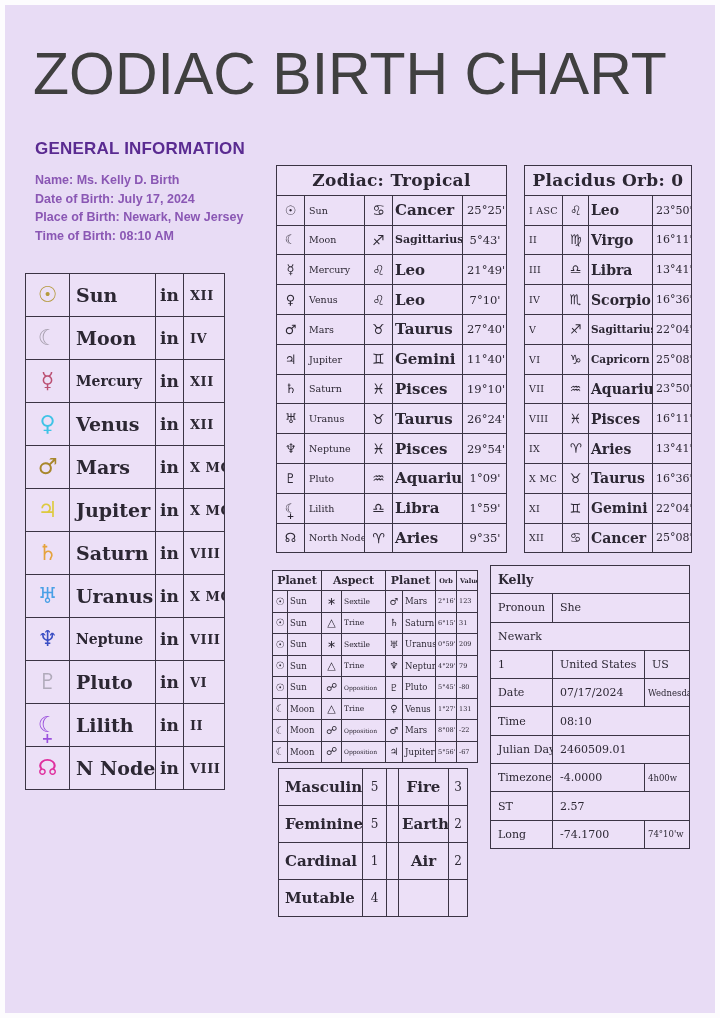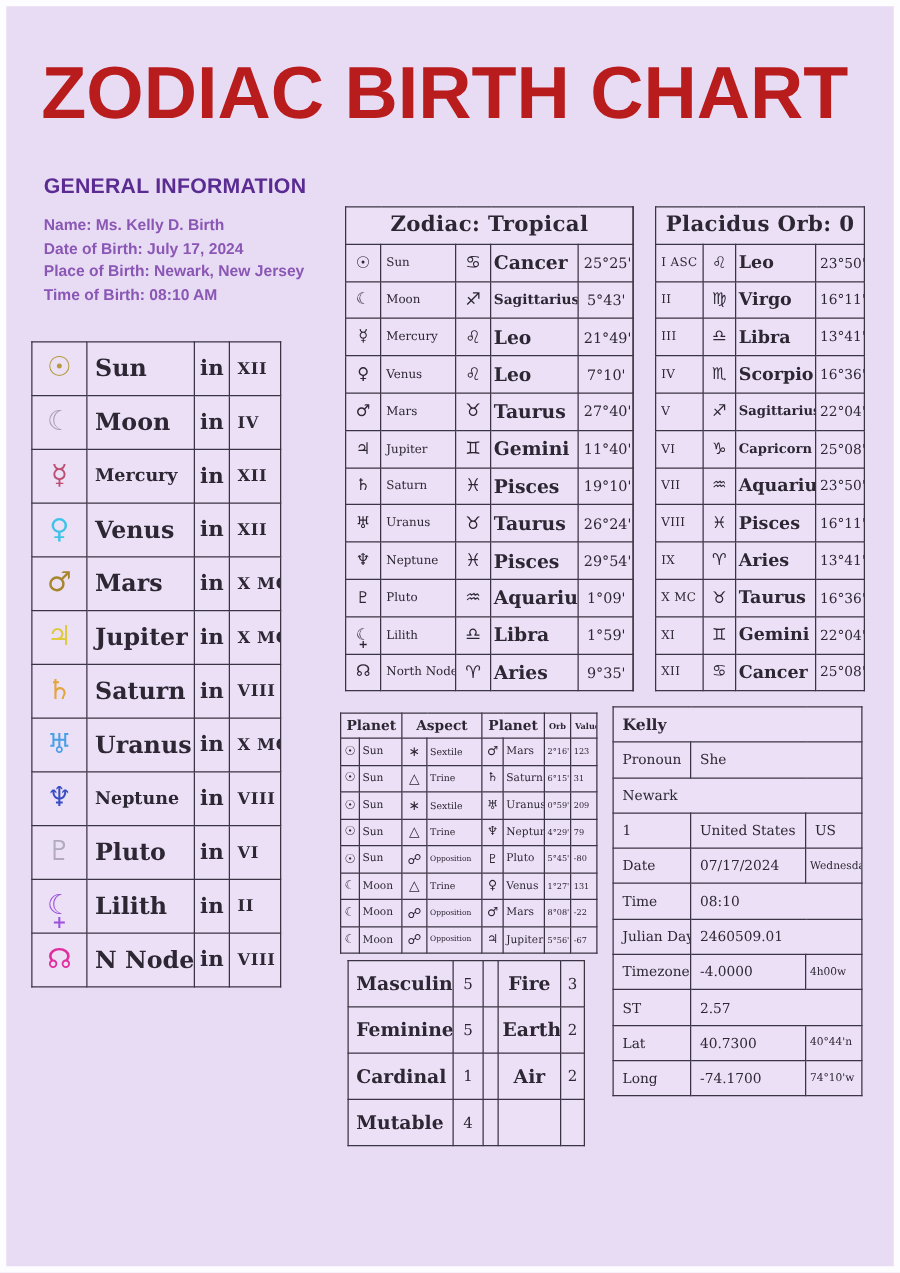--- a/index.html
+++ b/index.html
@@ -2,22 +2,22 @@
 <html><head>
 <meta charset="utf-8">
 <style>
   html,body{margin:0;padding:0;}
   body{width:720px;height:1018px;position:relative;background:#ffffff;
        font-family:"DejaVu Serif",serif;color:#2c2733;}
   .page{position:absolute;left:0;top:0;width:720px;height:1018px;
         box-sizing:border-box;border:5px solid #fdfcfe;background:#e8dcf5;}
 
   .title{position:absolute;left:28px;top:40px;margin:0;
-         font-family:"Liberation Sans",sans-serif;font-weight:bold;
-         font-size:59px;line-height:1;letter-spacing:0px;color:#b91c1c;}
+         font-family:"Liberation Sans",sans-serif;font-weight:normal;
+         font-size:59px;line-height:1;letter-spacing:0px;color:#404040;}
   .gi-heading{position:absolute;left:30px;top:134px;margin:0;
          font-family:"Liberation Sans",sans-serif;font-weight:bold;
          font-size:17px;letter-spacing:.2px;color:#5a2b91;}
   .info{position:absolute;left:30px;top:166px;
         font-family:"Liberation Sans",sans-serif;font-weight:600;
         font-size:12.5px;line-height:18.5px;color:#8a57b4;}
 
   table{border-collapse:collapse;table-layout:fixed;background:#ece0f7;position:absolute;}
   td,th{border:1.5px solid #3b3444;padding:0 3px;overflow:hidden;
         white-space:nowrap;vertical-align:middle;font-weight:normal;}
@@ -594,25 +594,20 @@
       <tr>
           <td>Timezone</td>
           <td>-4.0000</td>
           <td class="sm">4h00w</td>
         </tr>
       <tr>
           <td>ST</td>
           <td colspan="2">2.57</td>
         </tr>
       <tr>
-          <td>Lat</td>
-          <td>40.7300</td>
-          <td class="sm">40°44'n</td>
-        </tr>
-      <tr>
           <td>Long</td>
           <td>-74.1700</td>
           <td class="sm">74°10'w</td>
         </tr>
     </tbody>
   </table>
 
 </div>
 
 </body></html>

